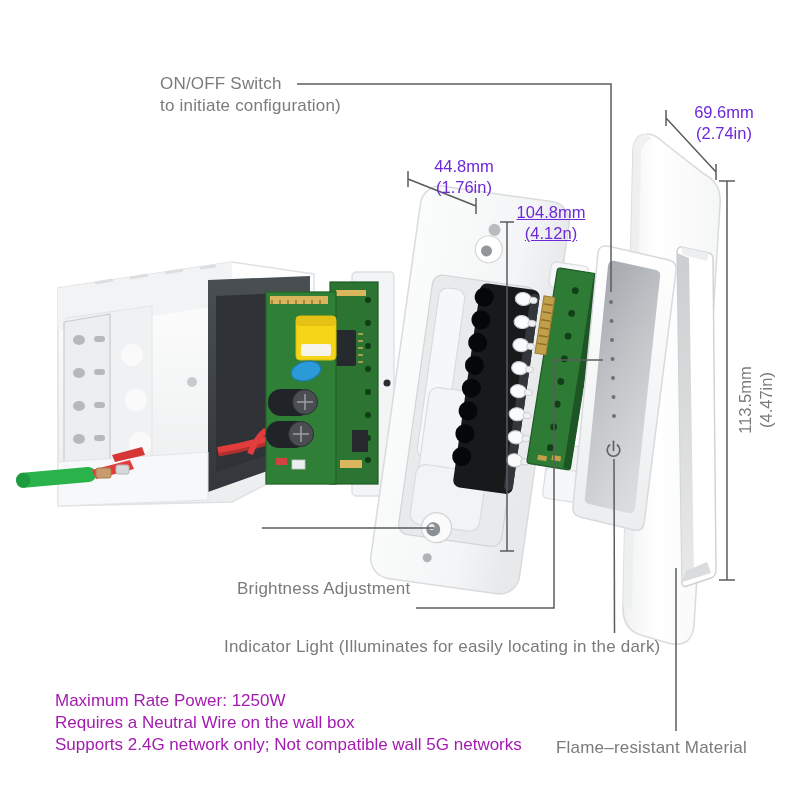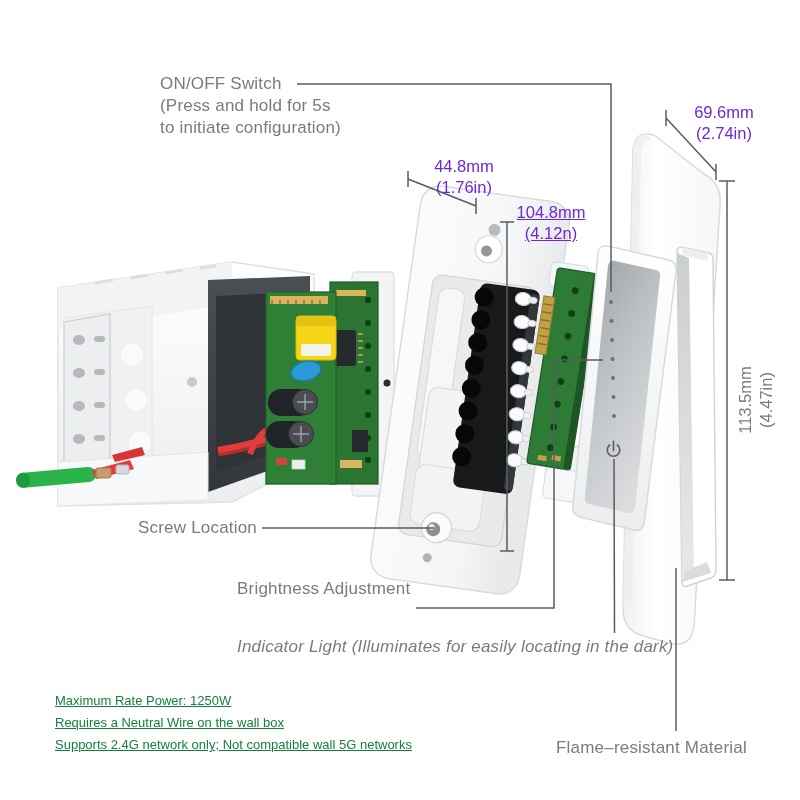--- a/index.html
+++ b/index.html
@@ -4,21 +4,21 @@
 <style>
   html,body{margin:0;padding:0;background:#ffffff;}
   #stage{position:relative;width:800px;height:800px;background:#ffffff;overflow:hidden;
          font-family:"Liberation Sans", sans-serif;border-radius:13px;}
   #art{position:absolute;left:0;top:0;}
   .label{position:absolute;color:#7b7b7b;font-size:17px;line-height:22px;letter-spacing:.2px;}
   .dim{position:absolute;color:#6d28d9;font-size:16.5px;line-height:21px;text-align:center;width:112px;}
   .rot{position:absolute;left:682px;top:378px;width:150px;height:44px;
        transform:rotate(-90deg);transform-origin:50% 50%;
        color:#7b7b7b;font-size:16.5px;line-height:21px;text-align:center;}
-  .specs{position:absolute;left:55px;top:690px;color:#15803d;font-size:13px;line-height:22px;text-decoration:underline;}
+  .specs{position:absolute;left:55px;top:690px;color:#a21caf;font-size:17px;line-height:22px;}
   .specs div{white-space:nowrap;}
 </style>
 </head>
 <body>
 
 <div id="stage">
 
 <svg id="art" width="800" height="800" viewBox="0 0 800 800">
   <defs>
     <linearGradient id="gWhiteV" x1="0" y1="0" x2="0" y2="1">
@@ -268,21 +268,20 @@
 
     <path d="M408,179 L476,206 M408,171 V187 M476,198 V214"></path>
     <path d="M507,222 V551 M500,222 H514 M500,551 H514"></path>
     <path d="M666,118 L716,172 M666,110 V126 M716,164 V180"></path>
     <path d="M727,181 V580 M719,181 H735 M719,580 H735"></path>
   </g>
 </svg>
 
 <div class="label" style="left:160px;top:73px;">
   <div>ON/OFF Switch</div>
-  <div>(Press and hold for 5s</div>
   <div>to initiate configuration)</div>
 </div>
 
 <div class="dim" style="left:408px;top:156px;">
   <div>44.8mm</div>
   <div>(1.76in)</div>
 </div>
 
 <div class="dim" style="left:495px;top:202px;text-decoration:underline;">
   <div>104.8mm</div>
@@ -292,25 +291,24 @@
 <div class="dim" style="left:668px;top:102px;">
   <div>69.6mm</div>
   <div>(2.74in)</div>
 </div>
 
 <div class="rot">
   <div>113.5mm</div>
   <div>(4.47in)</div>
 </div>
 
-<div class="label" style="left:138px;top:517px;">Screw Location</div>
 
 <div class="label" style="left:237px;top:578px;">Brightness Adjustment</div>
 
-<div class="label" style="left:237px;top:636px;white-space:nowrap;font-style:italic;">Indicator Light (Illuminates for easily locating in the dark)</div>
+<div class="label" style="left:224px;top:636px;white-space:nowrap;">Indicator Light (Illuminates for easily locating in the dark)</div>
 
 <div class="label" style="left:556px;top:737px;white-space:nowrap;">Flame–resistant Material</div>
 
 <div class="specs">
   <div>Maximum Rate Power: 1250W</div>
   <div>Requires a Neutral Wire on the wall box</div>
   <div>Supports 2.4G network only; Not compatible wall 5G networks</div>
 </div>
 
 </div>

